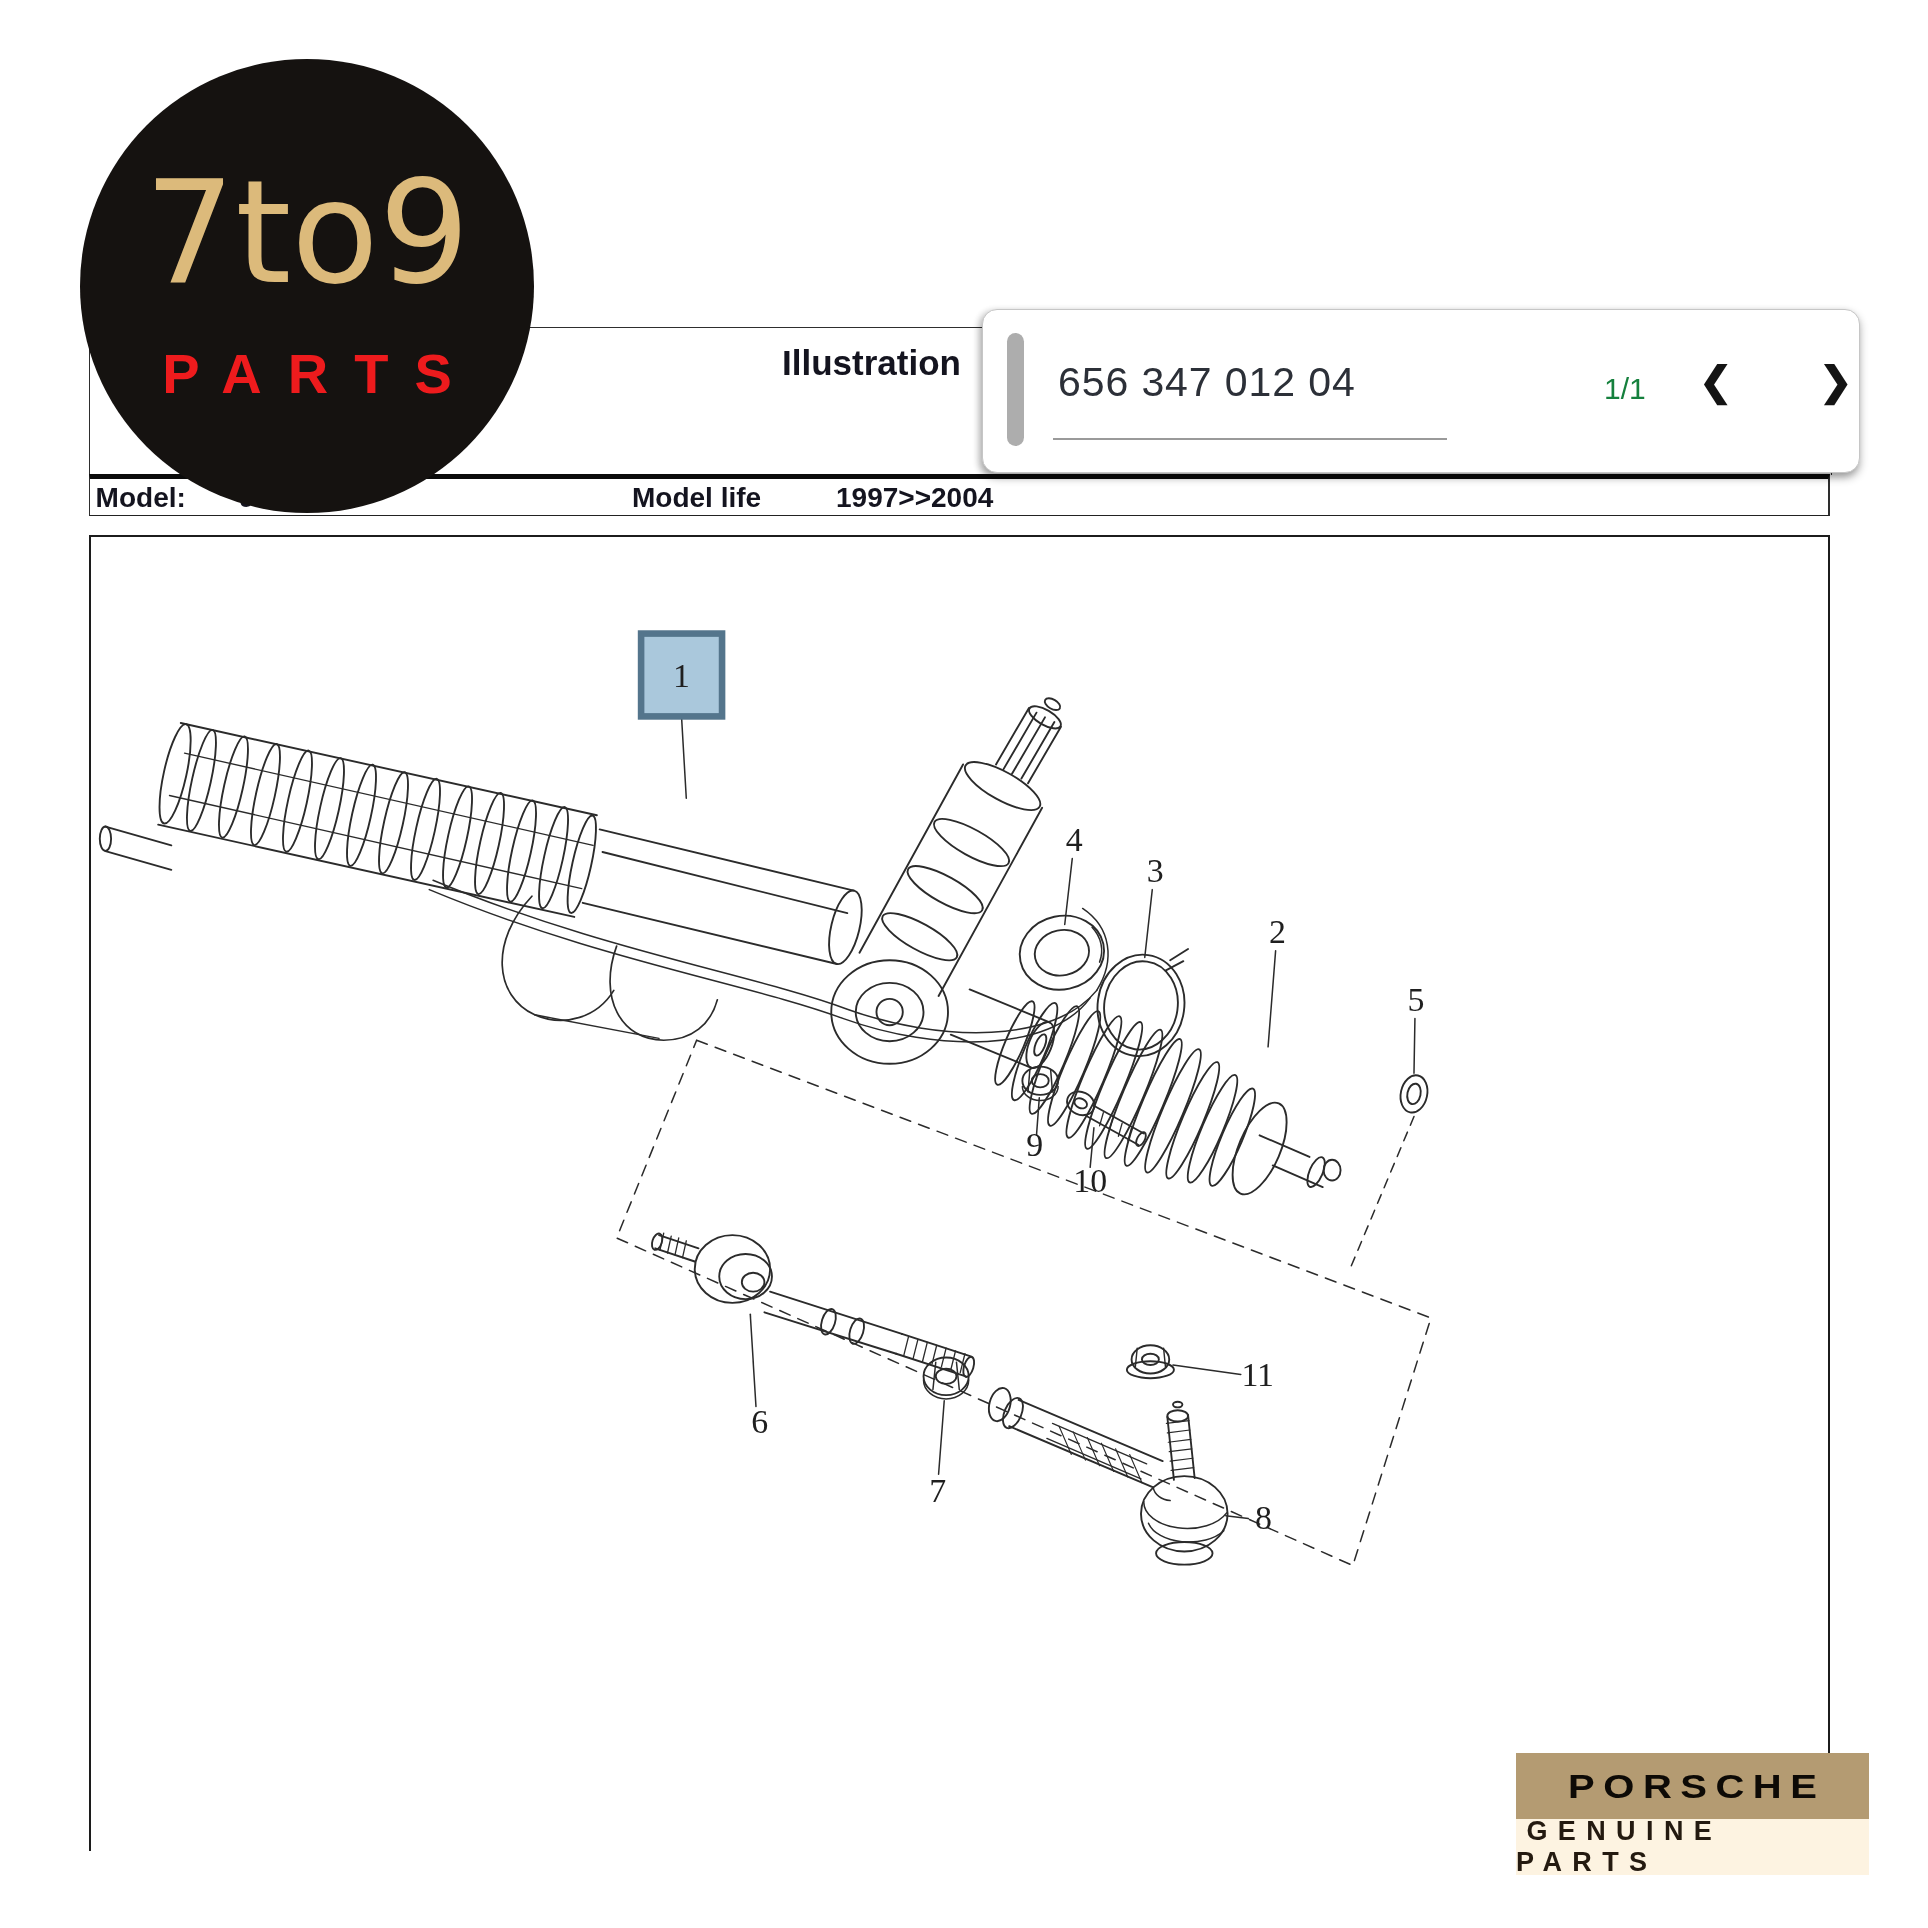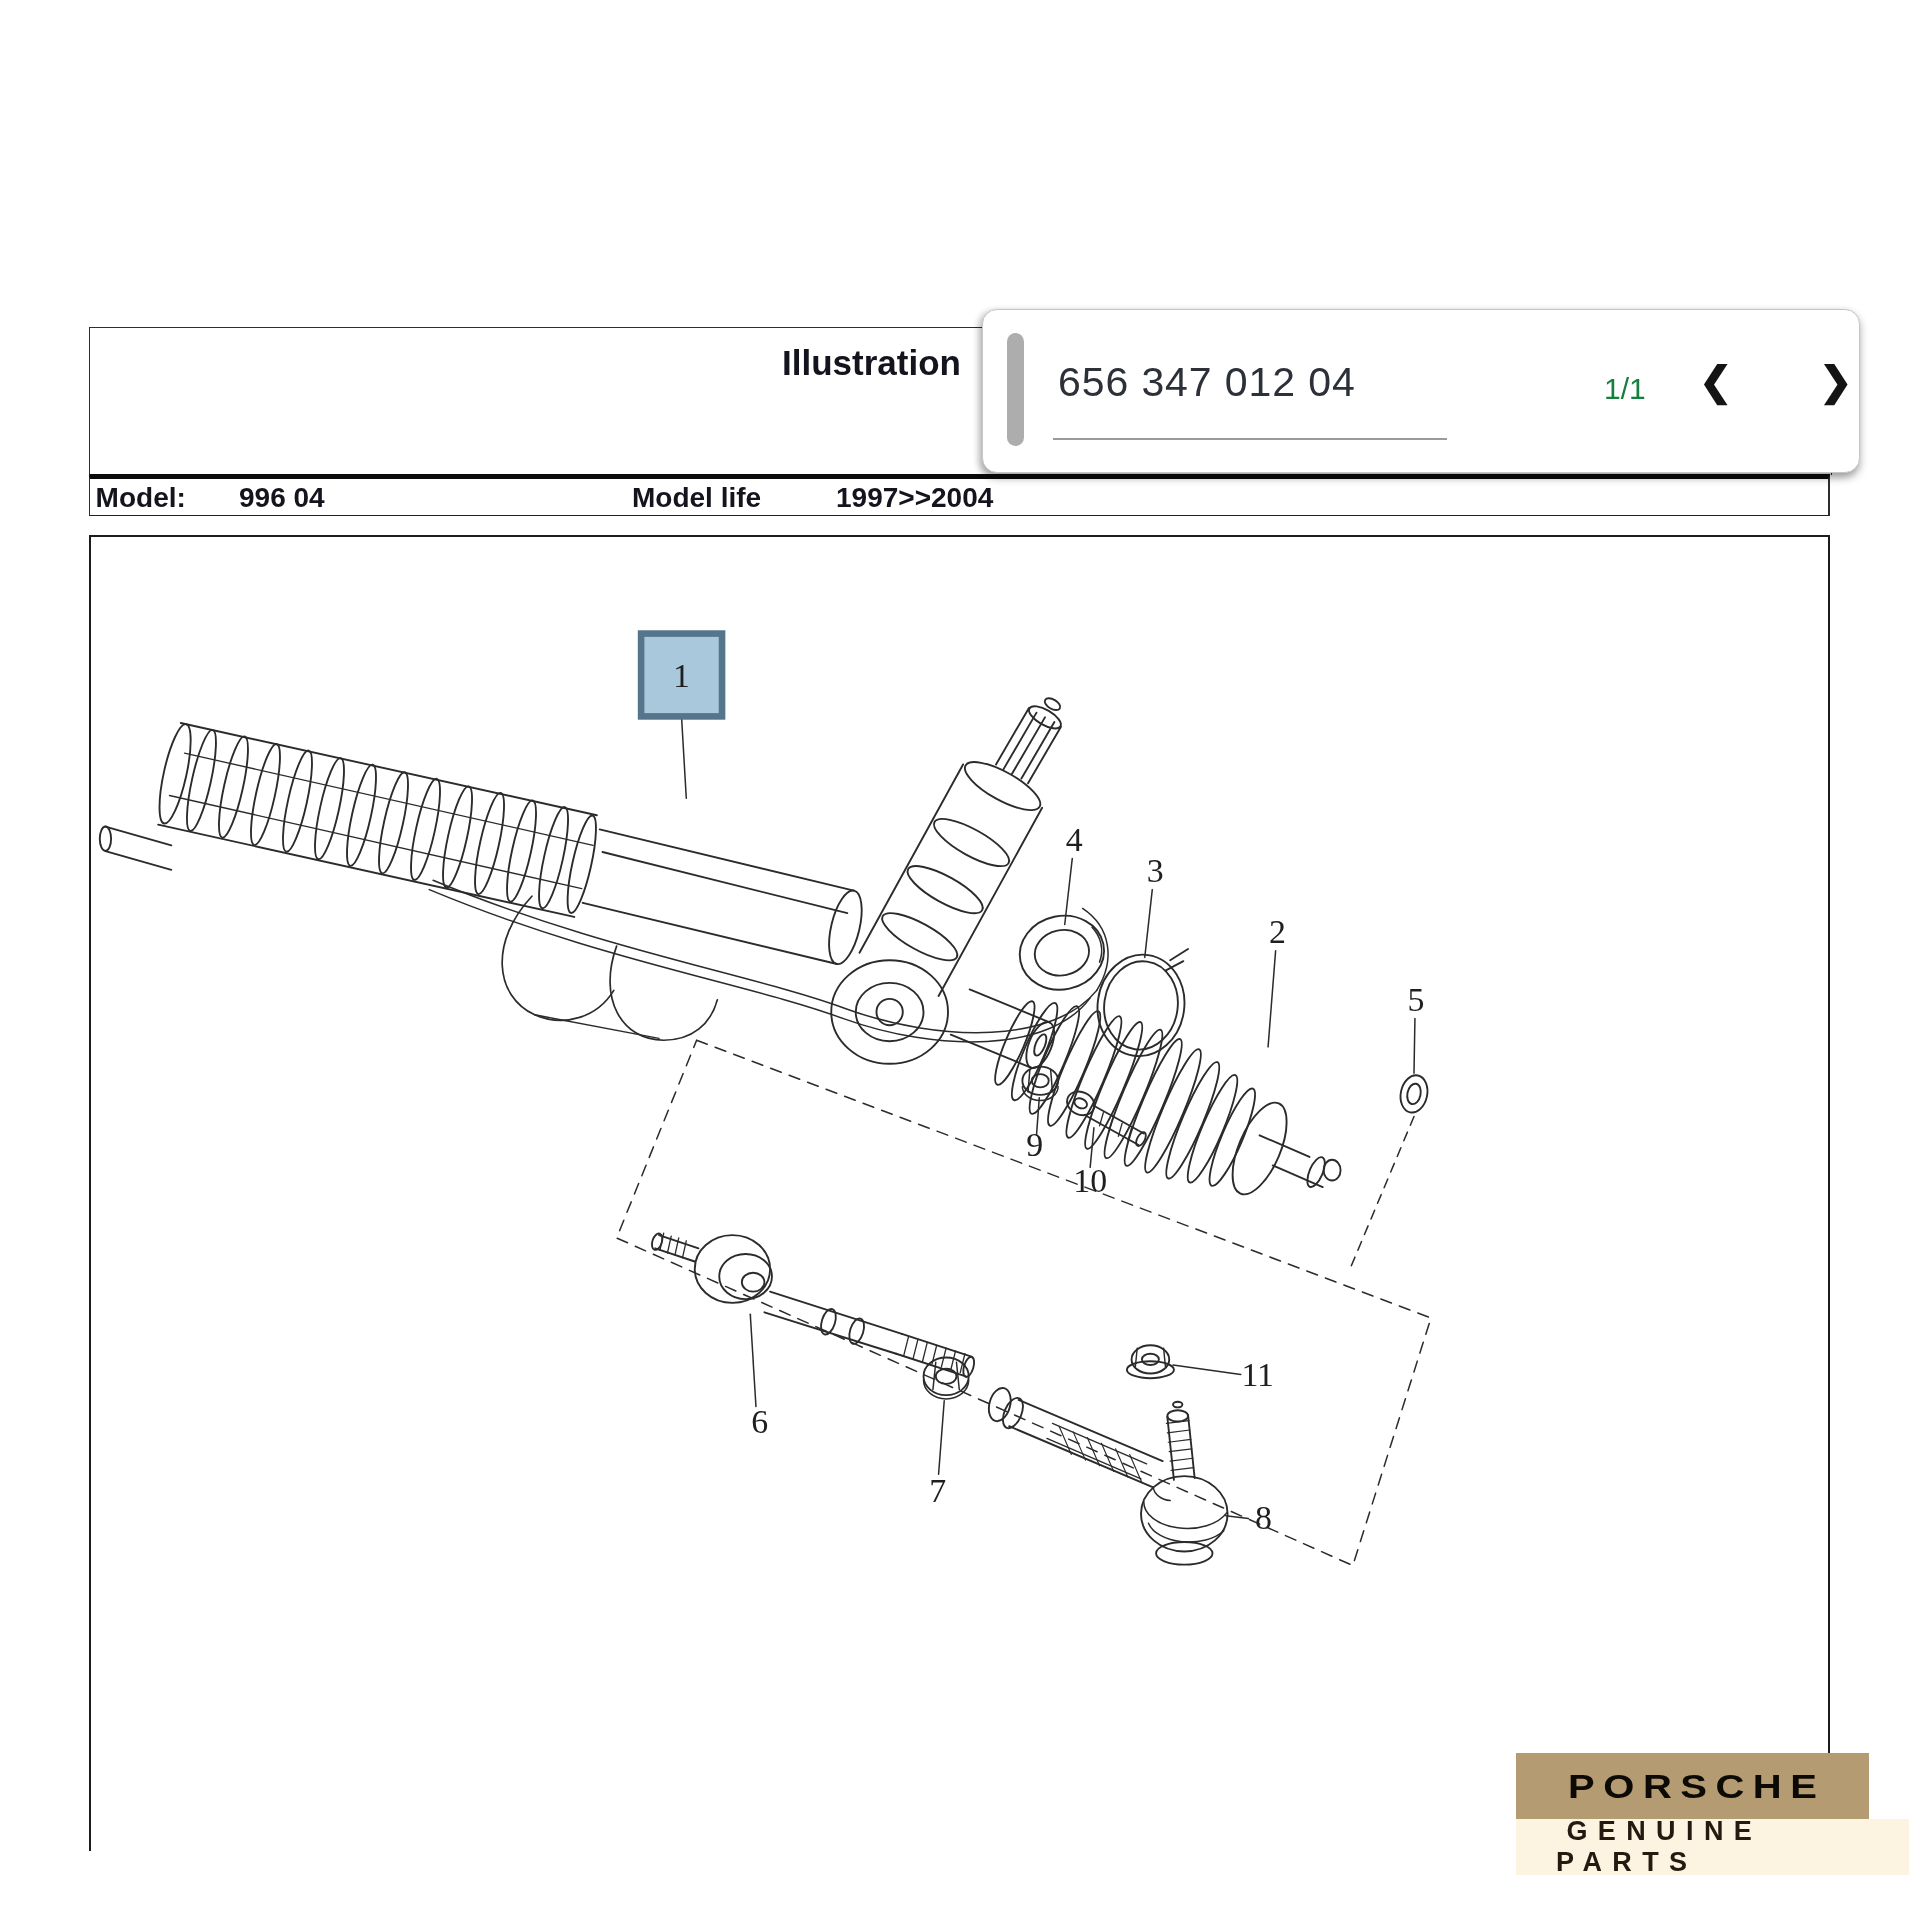--- a/index.html
+++ b/index.html
@@ -50,21 +50,21 @@
   .logo-line2{position:absolute;left:0;top:282px;width:100%;text-align:center;
               font-size:56px;font-weight:700;color:#ee1b1d;letter-spacing:26px;text-indent:26px;}
 
   
   .porsche-badge{position:absolute;left:1516px;top:1753px;width:353px;height:122px;z-index:5;}
   .badge-top{position:absolute;left:0;top:0;width:100%;height:66px;background:#b49b72;
              display:flex;align-items:center;justify-content:center;}
   .badge-top span{font-size:40px;font-weight:700;color:#0d0a06;letter-spacing:8.5px;text-indent:8.5px;
              transform:scaleY(0.82);}
   .badge-bottom{position:absolute;left:0;top:66px;width:100%;height:56px;background:#fdf3e1;
-             display:flex;align-items:center;justify-content:center;padding-left:40px;}
+             display:flex;align-items:center;justify-content:center;}
   .badge-bottom span{font-size:27px;font-weight:700;color:#241a10;letter-spacing:10.4px;text-indent:10.4px;}
 
   .num-label{font-family:"Liberation Serif", serif;font-size:36px;fill:#1f1f1f;}
 </style>
 </head>
 <body>
 
 <div class="page">
 
   <div class="header-box"></div>
@@ -267,20 +267,24 @@
 
   <div class="nav-card">
     <div class="cursor-bar"></div>
     <div class="part-number">656 347 012 04</div>
     <div class="input-underline"></div>
     <div class="page-indicator">1/1</div>
     <button class="chev chev-prev">❮</button>
     <button class="chev chev-next">❯</button>
   </div>
 
+  <div class="logo-circle">
+    <div class="logo-line1">7to9</div>
+    <div class="logo-line2">PARTS</div>
+  </div>
 
   <div class="porsche-badge">
     <div class="badge-top">
       <span>PORSCHE</span>
     </div>
     <div class="badge-bottom">
       <span>GENUINE PARTS</span>
     </div>
   </div>
 

